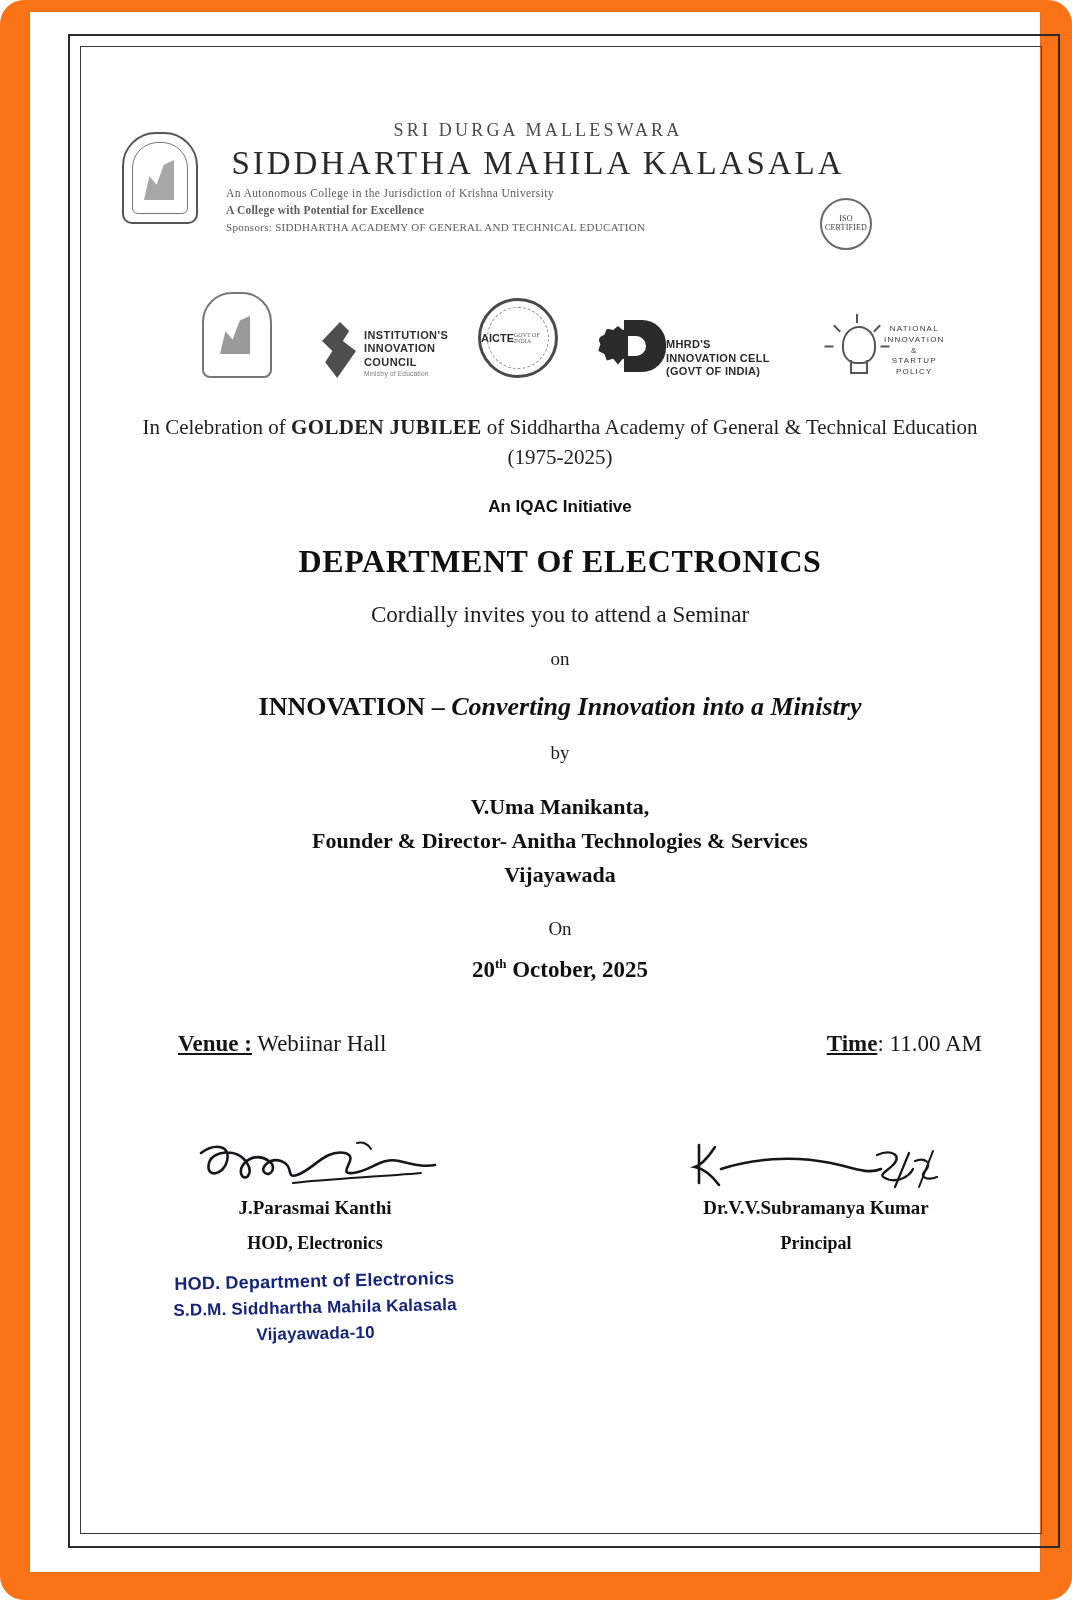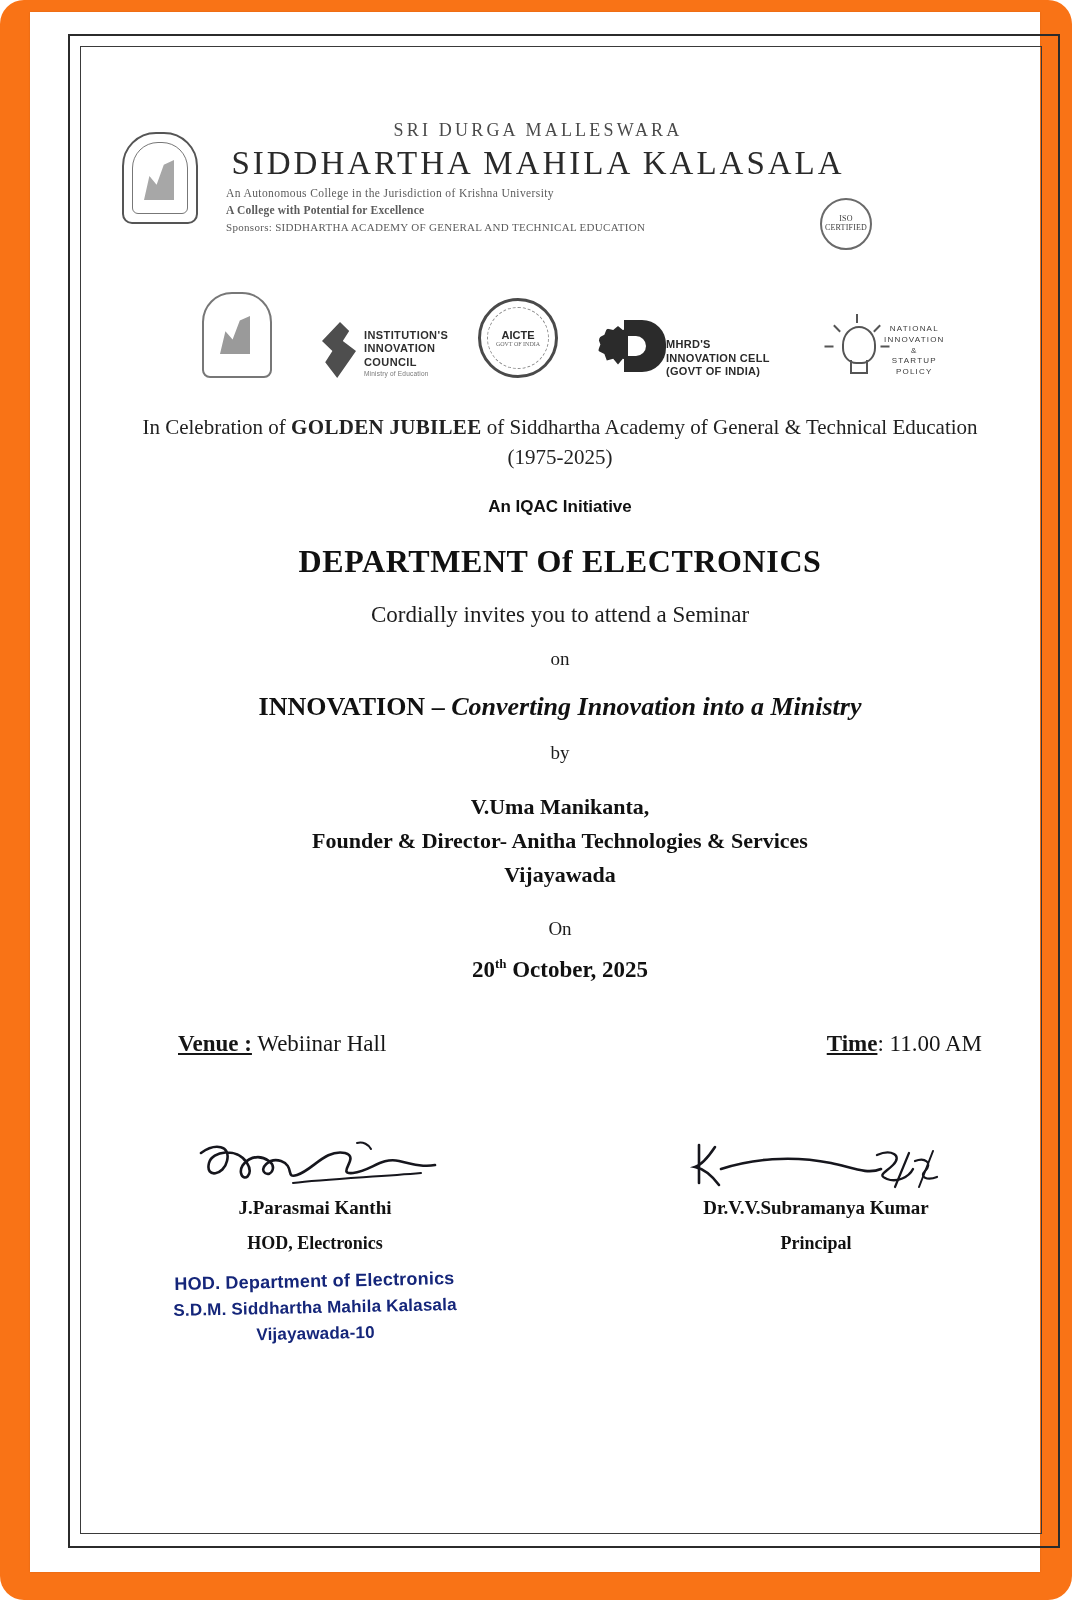--- a/index.html
+++ b/index.html
@@ -202,21 +202,21 @@
     font-size: 6.5px;
     font-weight: normal;
     color: #777;
     letter-spacing: .2px;
   }
   .aicte-ring {
     width: 74px; height: 74px;
     border-radius: 50%;
     border: 3px solid #4a4a4a;
     display: flex; align-items: center; justify-content: center;
-    flex-direction: column;
+    flex-direction: row;
     background: #fff;
     position: relative;
   }
   .aicte-ring::before {
     content:"";
     position:absolute; inset:6px;
     border-radius:50%;
     border:1px dashed #8b8b8b;
   }
   .aicte-ring .a1 { font-family:"Liberation Sans", sans-serif; font-size: 11px; font-weight: bold; color:#2b2b2b; }

